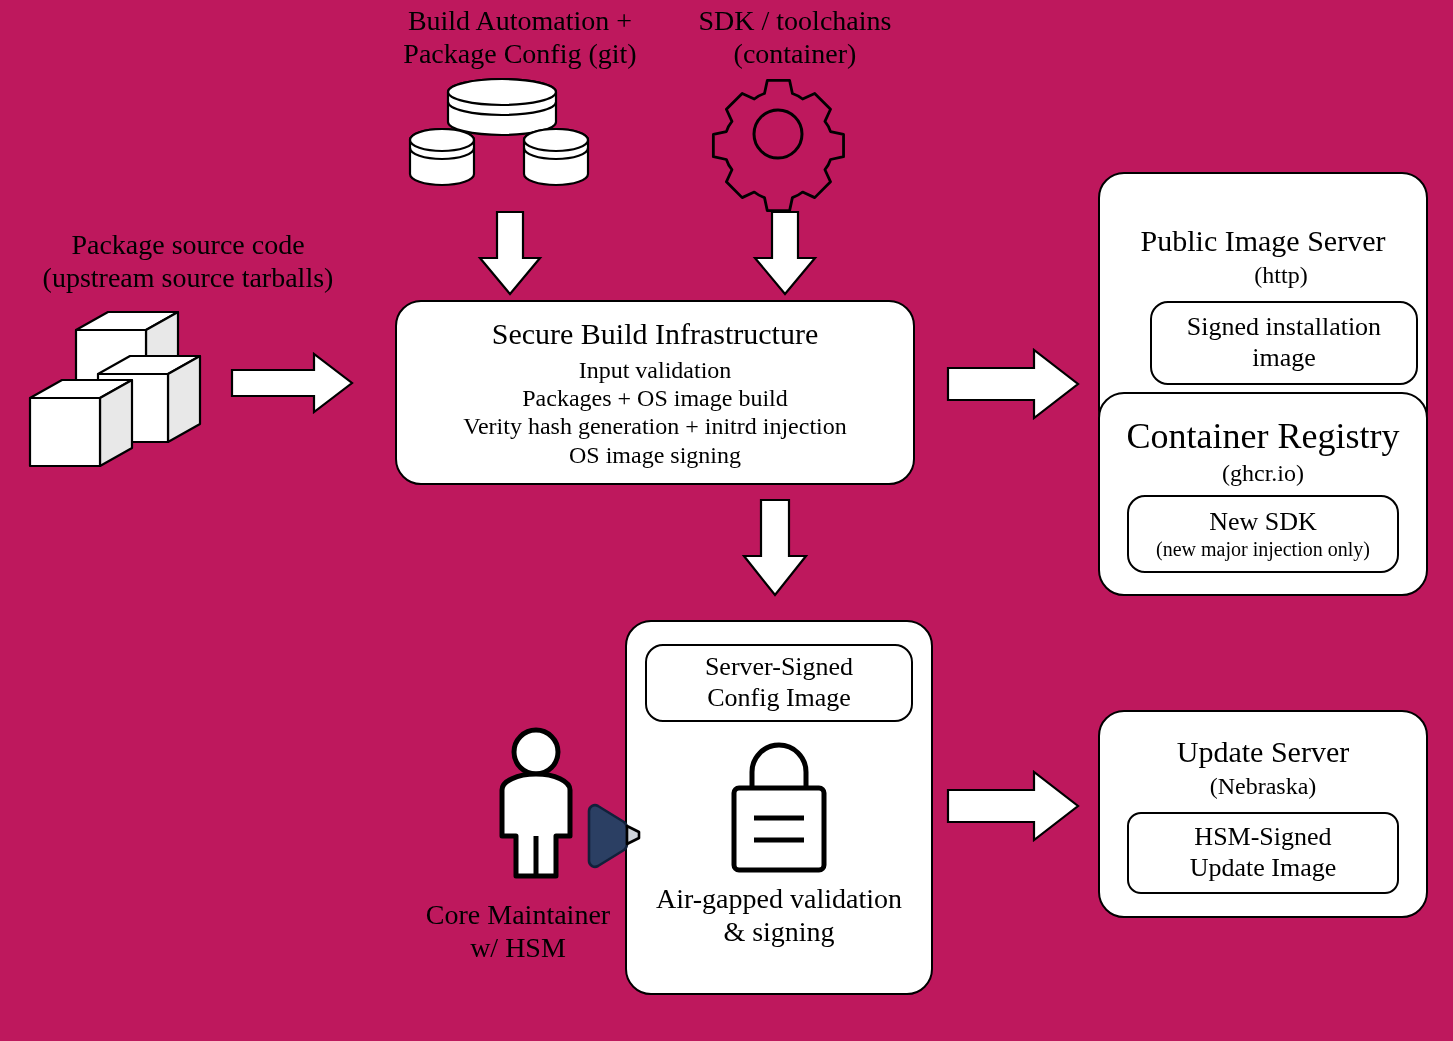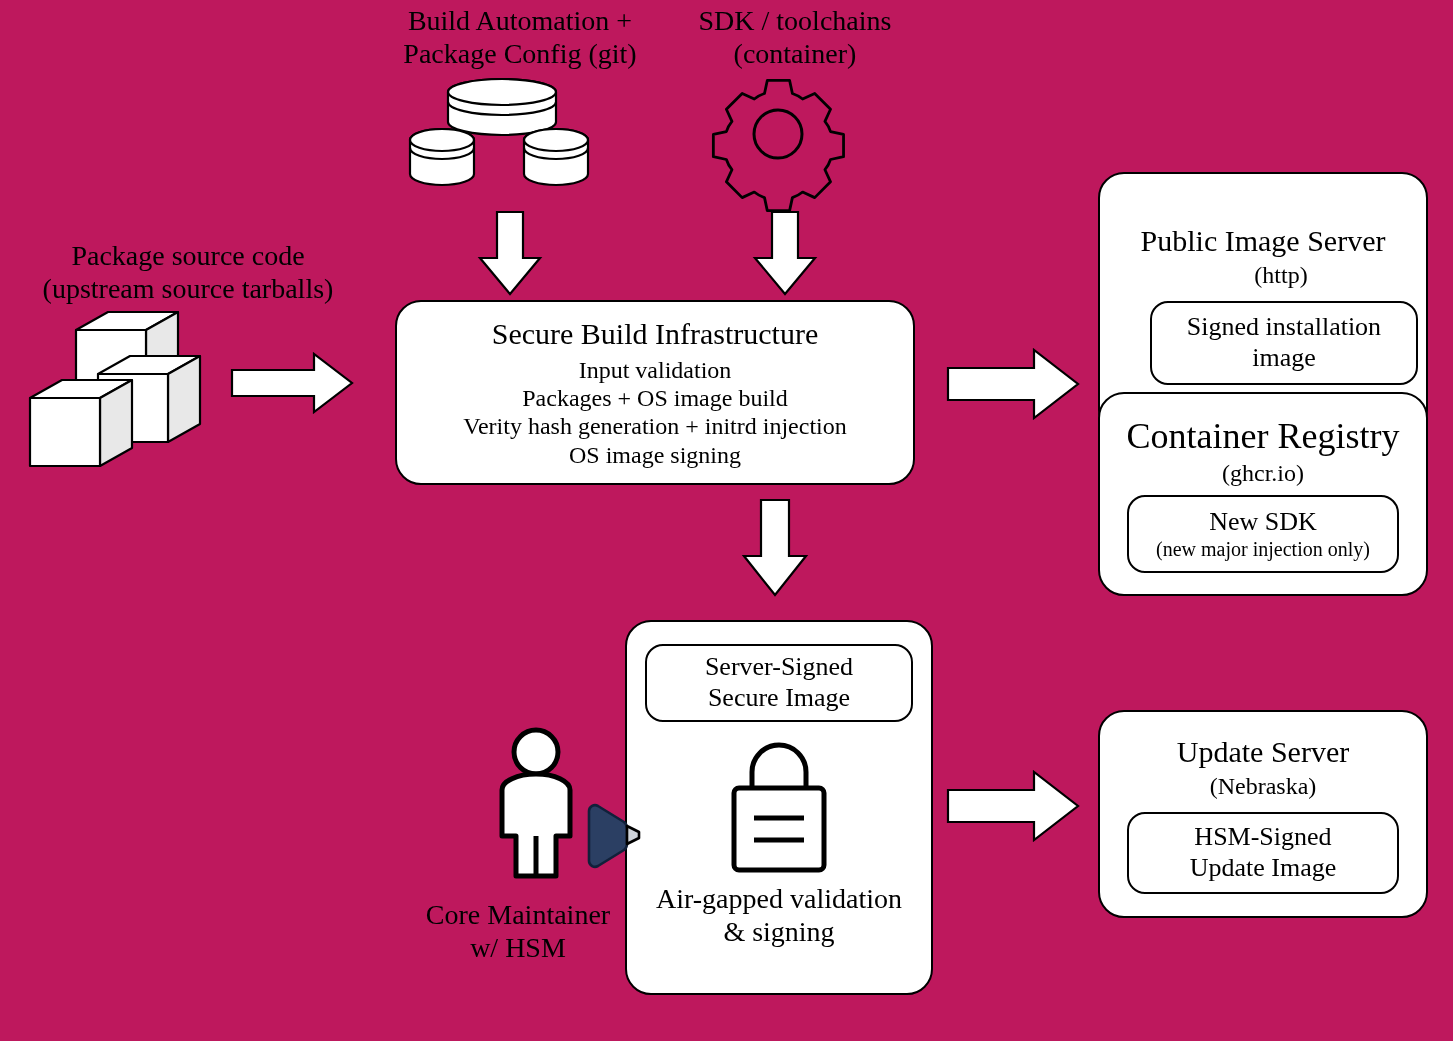--- a/index.html
+++ b/index.html
@@ -95,21 +95,21 @@
       </g>
     </svg>
   </div>
 
   <div class="abs" style="left:750px; top:212px;">
     <svg width="70" height="85" viewBox="0 0 70 85">
       <polygon points="22,0 48,0 48,46 65,46 35,82 5,46 22,46" fill="#ffffff" stroke="#000000" stroke-width="2.2"></polygon>
     </svg>
   </div>
 
-  <div class="abs txt t-28" style="left:18px; top:228px; width:340px;margin-top:11px;">Package source code
+  <div class="abs txt t-28" style="left:18px; top:228px; width:340px;">Package source code
 (upstream source tarballs)</div>
 
   <div class="abs" style="left:18px; top:312px;">
     <svg width="200" height="160" viewBox="0 0 200 160">
       <g fill="#ffffff" stroke="#000000" stroke-width="2.2" stroke-linejoin="round">
 
         <polygon points="58,18 128,18 160,0 90,0"></polygon>
         <polygon points="128,18 128,86 160,68 160,0" fill="#e8e8e8"></polygon>
         <rect x="58" y="18" width="70" height="68"></rect>
 
@@ -164,21 +164,21 @@
     <div class="txt t-24" style="margin-top:2px;">(ghcr.io)</div>
     <div class="inner-box" style="width:272px; height:78px; margin-top:8px; flex-direction:column;">
       <div class="txt t-26">New SDK</div>
       <div class="txt t-20">(new major injection only)</div>
     </div>
   </div>
 
   <div class="abs rounded-box" style="left:625px; top:620px; width:308px; height:375px;">
     <div class="inner-box" style="width:268px; height:78px; margin:22px auto 0 auto;">
       <div class="txt t-26">Server-Signed
-Secure Image</div>
+Config Image</div>
     </div>
 
     <div style="display:flex; justify-content:center; margin-top:14px;">
       <svg width="130" height="140" viewBox="0 0 130 140">
         <g fill="#ffffff" stroke="#000000" stroke-width="5" stroke-linejoin="round">
           <path d="M38 52 v-16 a27 27 0 0 1 54 0 v16" fill="none"></path>
           <rect x="20" y="52" width="90" height="82" rx="5"></rect>
           <line x1="40" y1="82" x2="90" y2="82"></line>
           <line x1="40" y1="104" x2="90" y2="104"></line>
         </g>
@@ -213,19 +213,19 @@
 
   <div class="abs" style="left:948px; top:770px;">
     <svg width="135" height="72" viewBox="0 0 135 72">
       <polygon points="0,20 86,20 86,2 130,36 86,70 86,52 0,52" fill="#ffffff" stroke="#000000" stroke-width="2.2"></polygon>
     </svg>
   </div>
 
   <div class="abs rounded-box center-flex" style="left:1098px; top:710px; width:330px; height:208px;">
     <div class="txt" style="font-size:30px;">Update Server</div>
     <div class="txt t-24" style="margin-top:2px;">(Nebraska)</div>
-    <div class="inner-box" style="width:272px; height:82px; margin-top:12px;">
+    <div class="inner-box" style="width:272px; height:82px; margin-top:12px;border-radius:14px;">
       <div class="txt t-26">HSM-Signed
 Update Image</div>
     </div>
   </div>
 
 </div>
 
 </body></html>

